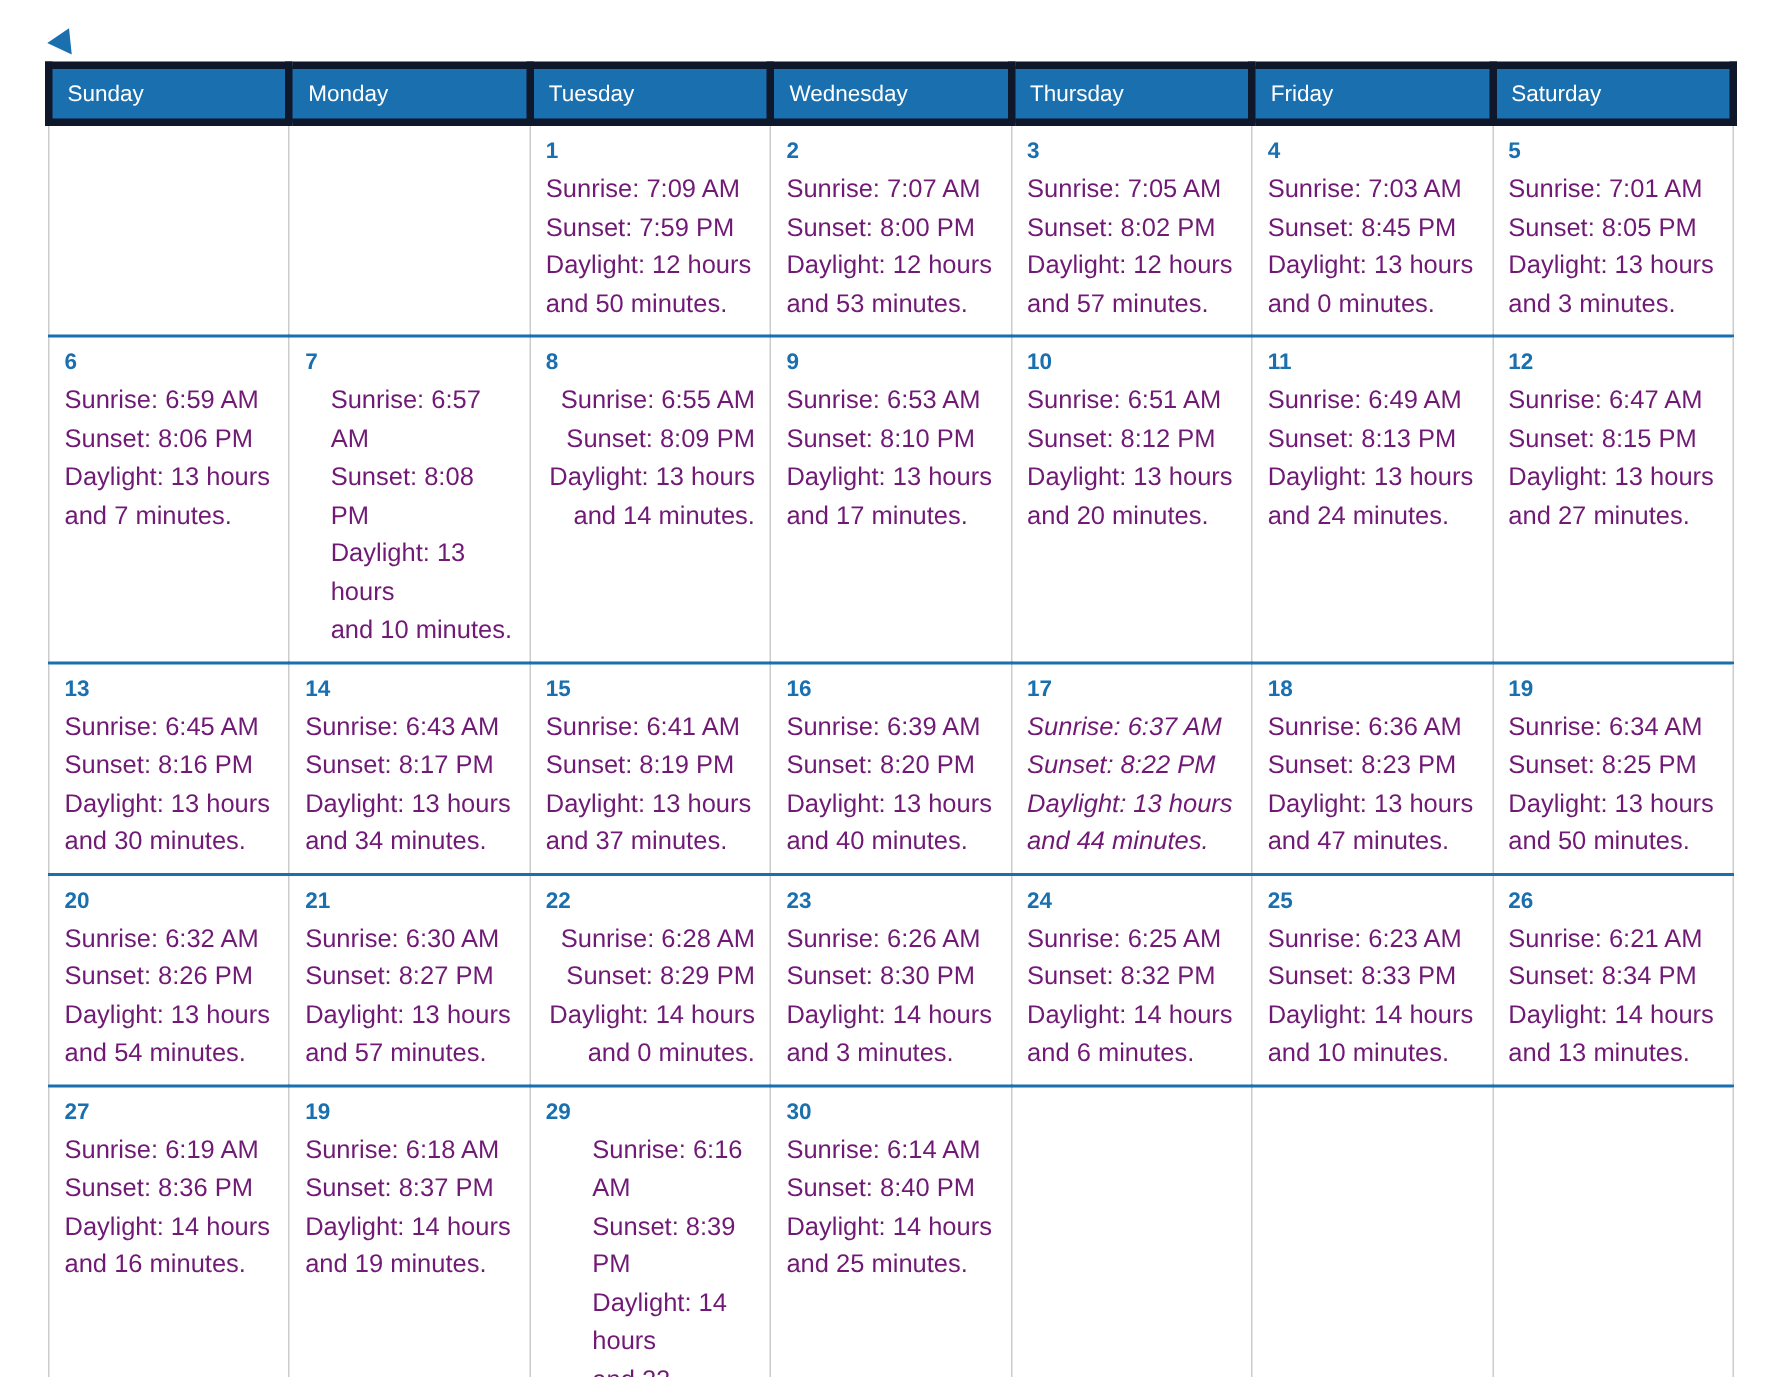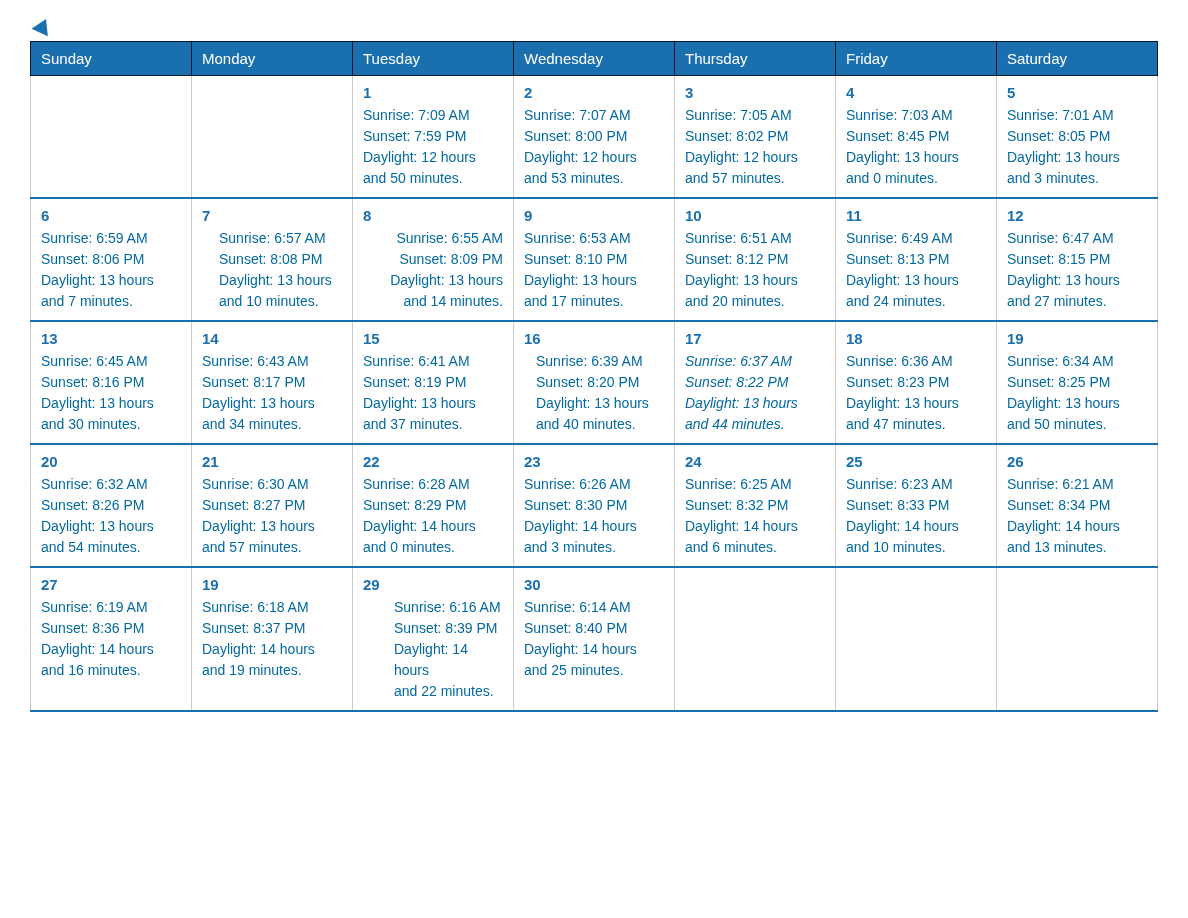--- a/index.html
+++ b/index.html
@@ -55,41 +55,41 @@
     }
     thead tr {
       background-color: #1a6faf;
     }
     thead th {
       color: #ffffff;
       padding: 8px 10px;
       text-align: left;
       font-size: 15px;
       font-weight: normal;
-      border: 1px solid #0f172a;
+      border: 5px solid #0f172a;
     }
     tbody td {
       vertical-align: top;
       padding: 8px 10px;
       border: 1px solid #ccc;
       font-size: 13px;
       color: #333;
       height: 110px;
     }
     .day-num {
       font-size: 15px;
       font-weight: bold;
       color: #1a6faf;
       display: block;
       margin-bottom: 4px;
     }
     .day-info {
-      font-size: 14px;
+      font-size: 17px;
       line-height: 1.5;
-      color: #0369a1;
+      color: #701a75;
     }
     tbody tr {
       border-bottom: 2px solid #1a6faf;
     }
     .empty-cell {
       background: #fff;
     }
   </style>
 </head>
 <body>
@@ -228,21 +228,21 @@
         </td>
         <td>
           <span class="day-num">15</span>
           <div class="day-info" style="white-space: pre-line;">Sunrise: 6:41 AM
 Sunset: 8:19 PM
 Daylight: 13 hours
 and 37 minutes.</div>
         </td>
         <td>
           <span class="day-num">16</span>
-          <div class="day-info" style="white-space: pre-line; margin-left: 12px;">Sunrise: 6:39 AM
+          <div class="day-info" style="white-space: pre-line;">Sunrise: 6:39 AM
 Sunset: 8:20 PM
 Daylight: 13 hours
 and 40 minutes.</div>
         </td>
         <td>
           <span class="day-num">17</span>
           <div class="day-info" style="white-space: pre-line; font-style: italic;">Sunrise: 6:37 AM
 Sunset: 8:22 PM
 Daylight: 13 hours
 and 44 minutes.</div>
@@ -272,21 +272,21 @@
         </td>
         <td>
           <span class="day-num">21</span>
           <div class="day-info" style="white-space: pre-line;">Sunrise: 6:30 AM
 Sunset: 8:27 PM
 Daylight: 13 hours
 and 57 minutes.</div>
         </td>
         <td>
           <span class="day-num">22</span>
-          <div class="day-info" style="white-space: pre-line;">Sunrise: 6:28 AM
+          <div class="day-info" style="white-space: pre-line; text-align: right;">Sunrise: 6:28 AM
 Sunset: 8:29 PM
 Daylight: 14 hours
 and 0 minutes.</div>
         </td>
         <td>
           <span class="day-num">23</span>
           <div class="day-info" style="white-space: pre-line;">Sunrise: 6:26 AM
 Sunset: 8:30 PM
 Daylight: 14 hours
 and 3 minutes.</div>

